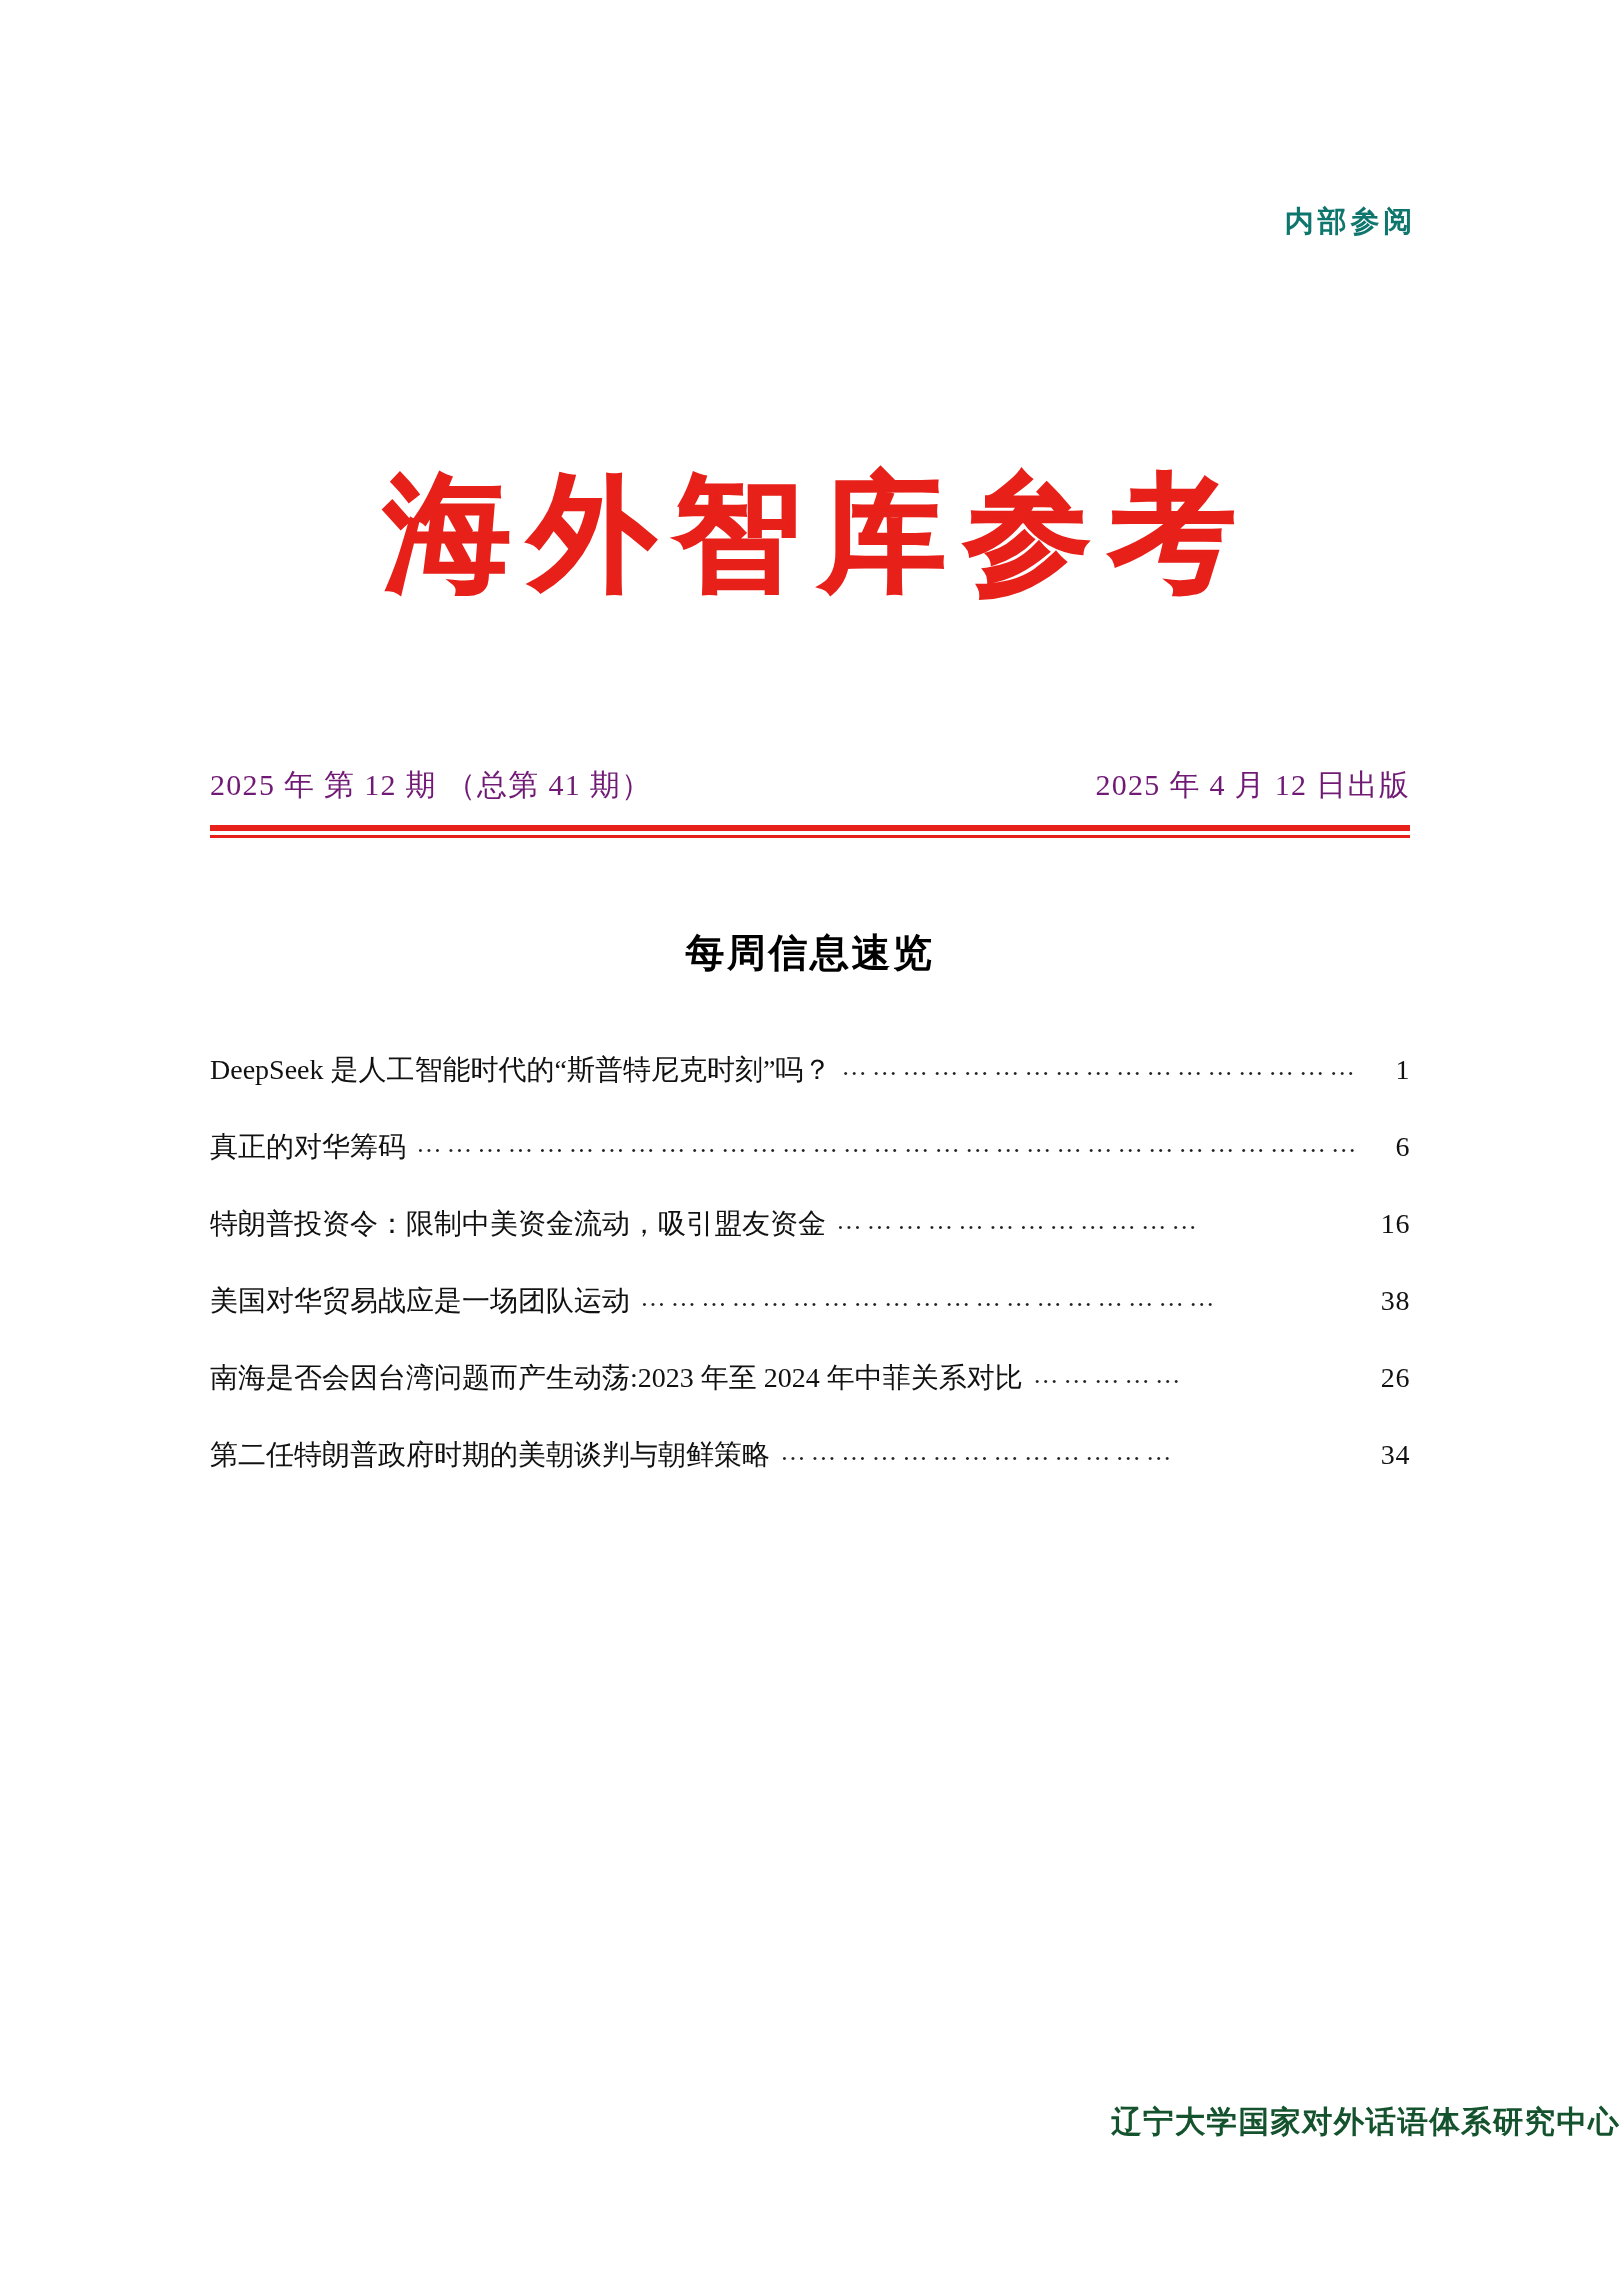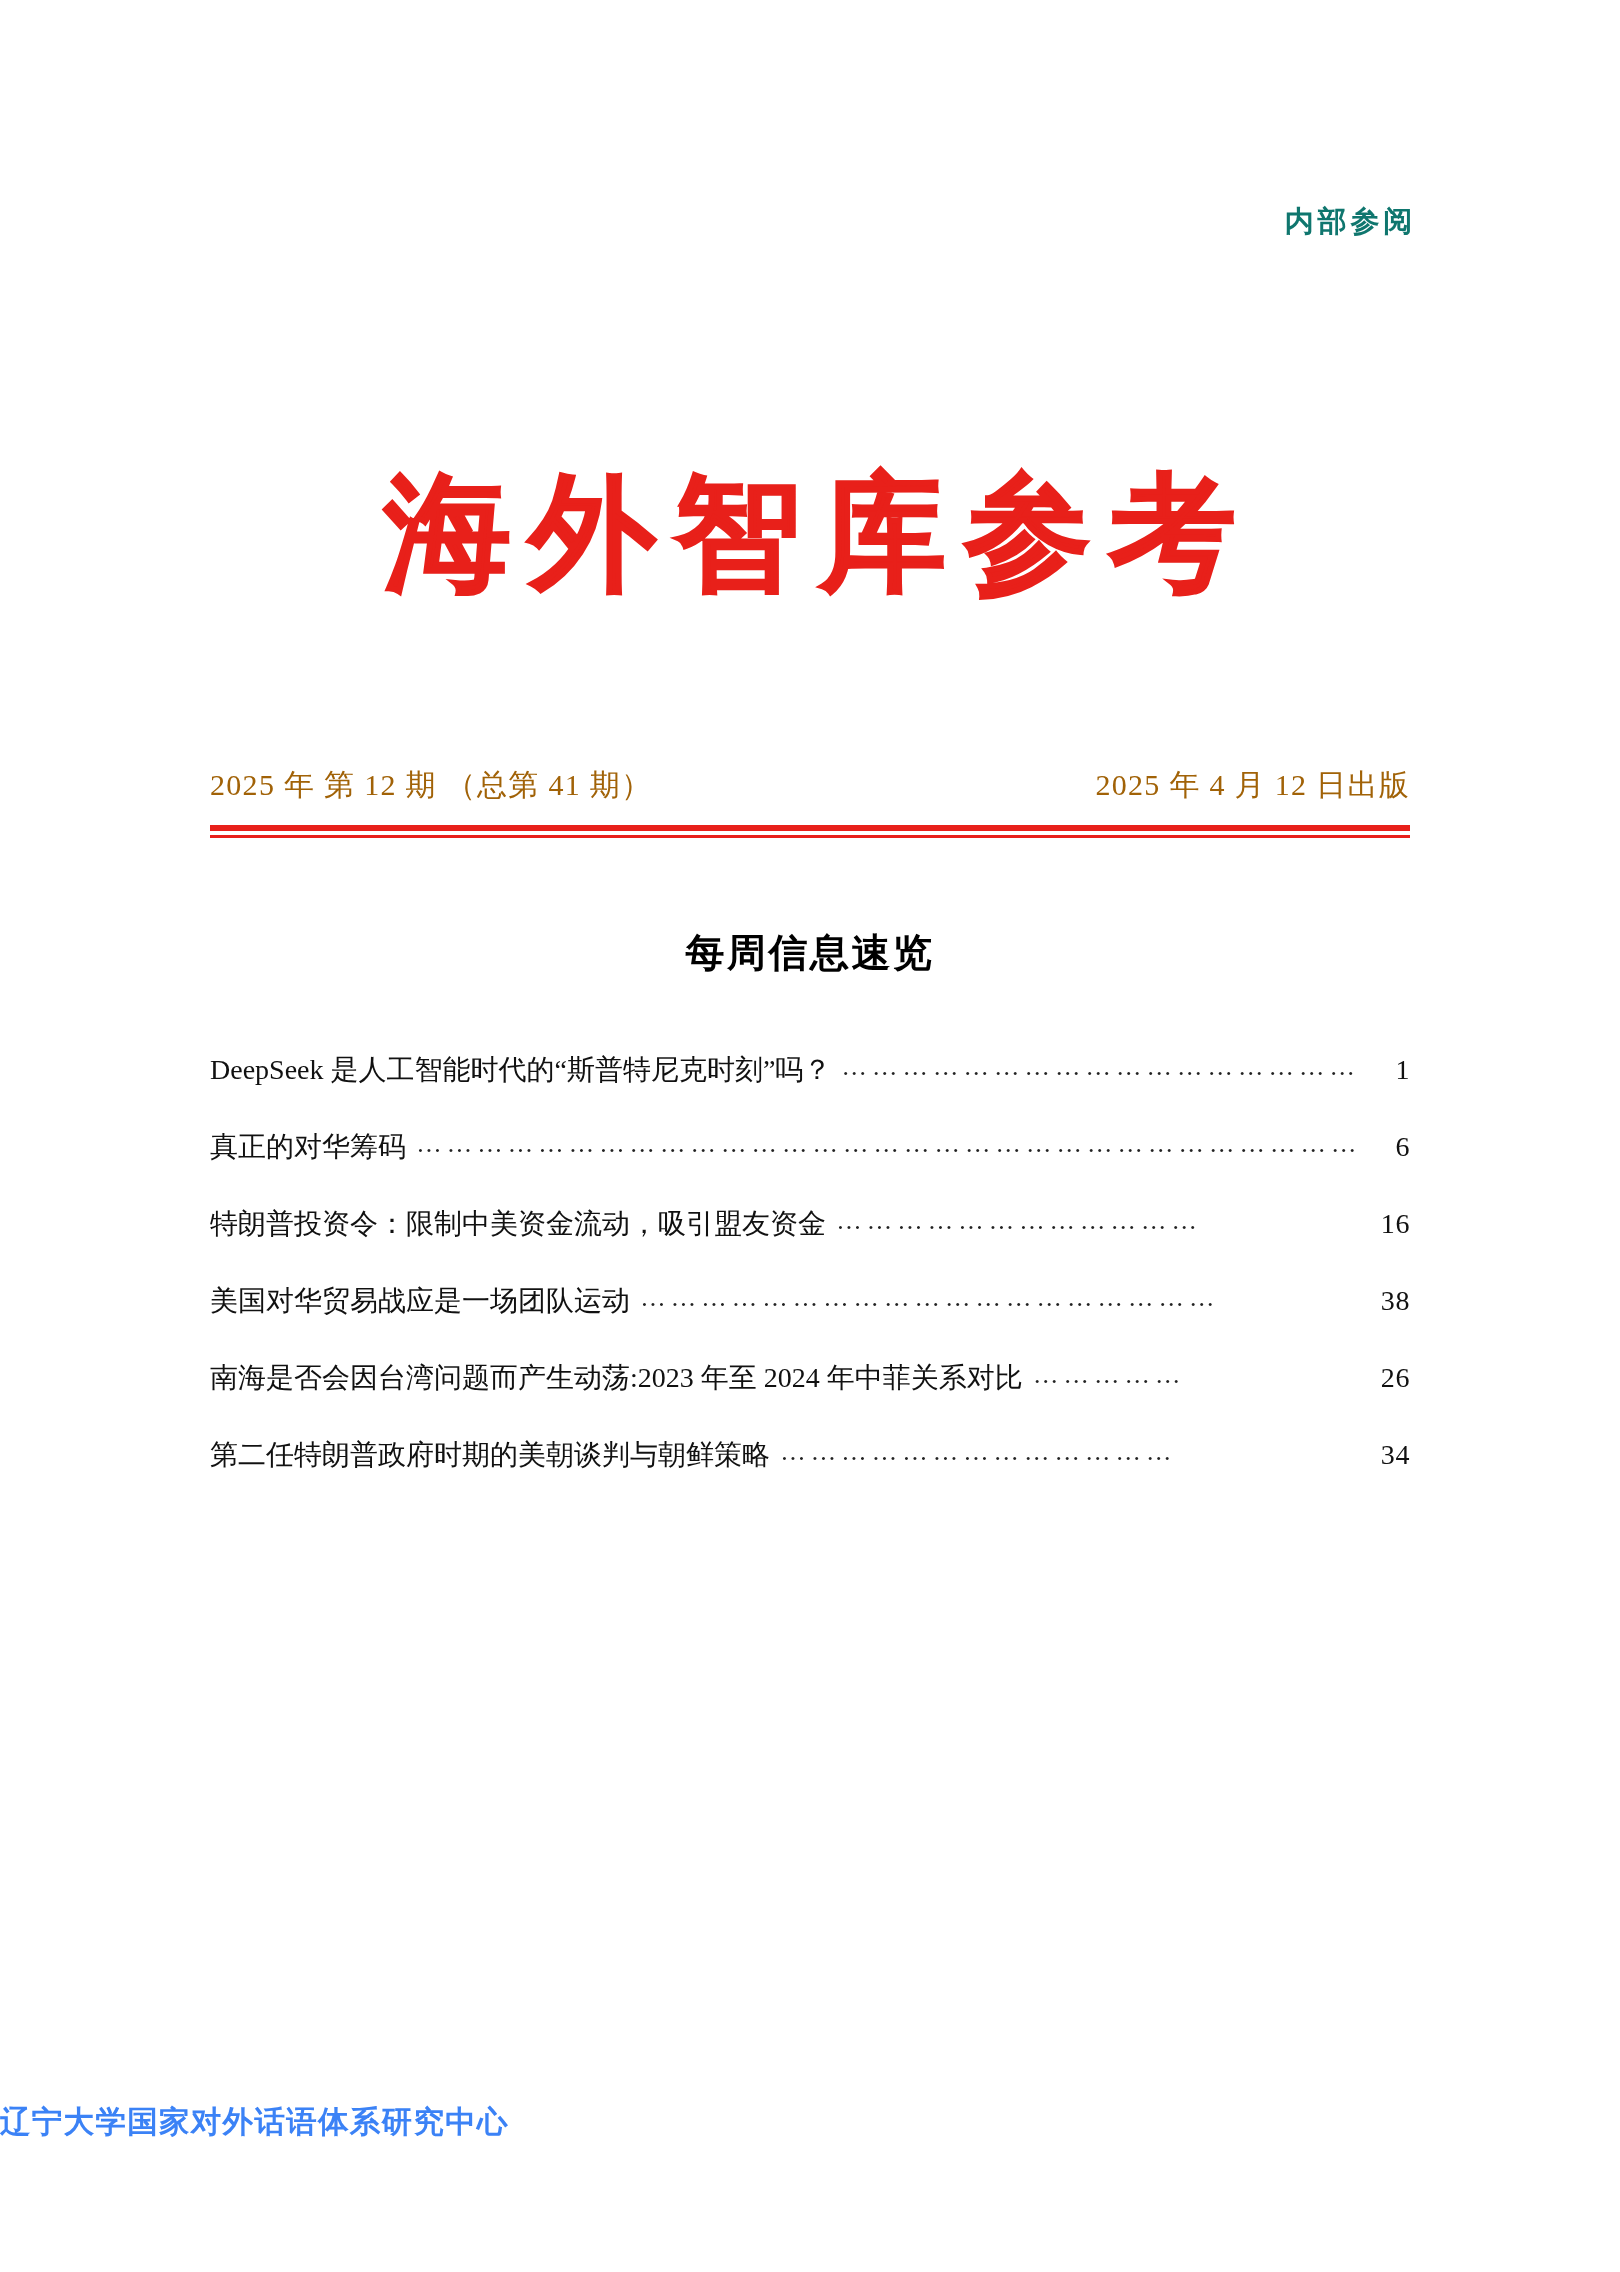--- a/index.html
+++ b/index.html
@@ -56,21 +56,21 @@
   .issue-line {
     position: absolute;
     top: 765px;
     left: 210px;
     right: 210px;
     display: flex;
     justify-content: space-between;
     align-items: flex-end;
     font-family: "Liberation Serif", serif;
     font-size: 30px;
-    color: #a16207;
+    color: #701a75;
     letter-spacing: 1.3px;
   }
 
   
   .rule-wrap {
     position: absolute;
     top: 825px;
     left: 210px;
     right: 210px;
   }
@@ -138,26 +138,26 @@
     font-size: 28px;
     letter-spacing: 0.6px;
   }
 
   
   .footer {
     position: absolute;
     bottom: 130px;
     left: 0;
     width: 100%;
-    text-align: left;
+    text-align: right;
     font-family: "DejaVu Sans", sans-serif;
     font-weight: 700;
     font-size: 30.5px;
     letter-spacing: 1.3px;
-    color: #3b82f6;
+    color: #14532d;
   }
 </style>
 </head>
 <body>
 
 <div class="page">
 
   <div class="internal-note">内部参阅</div>
 
   <div class="masthead">海外智库参考</div>

